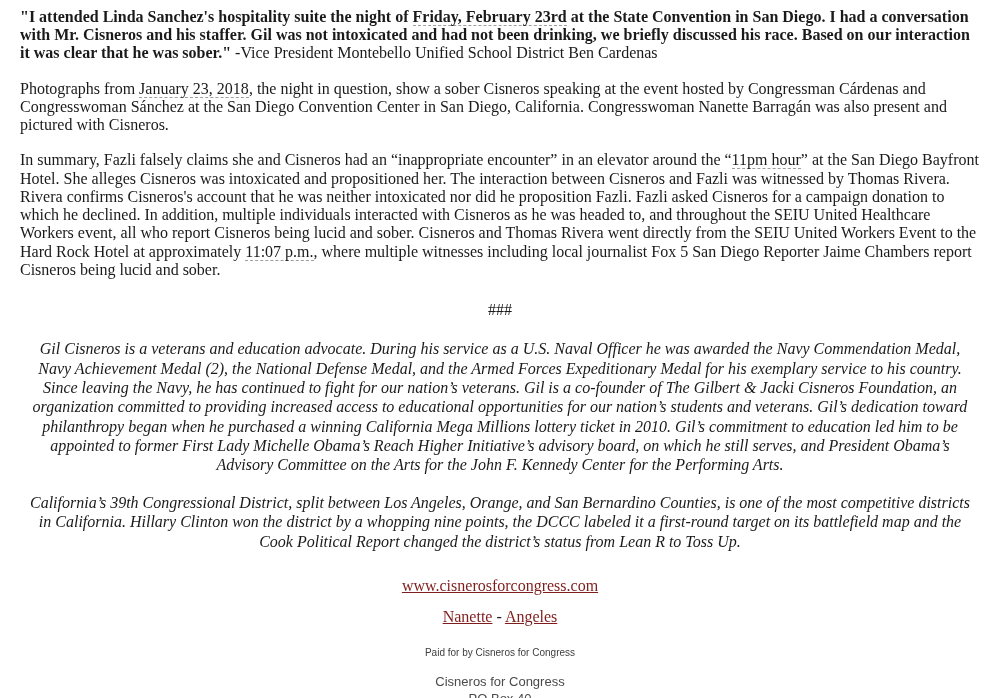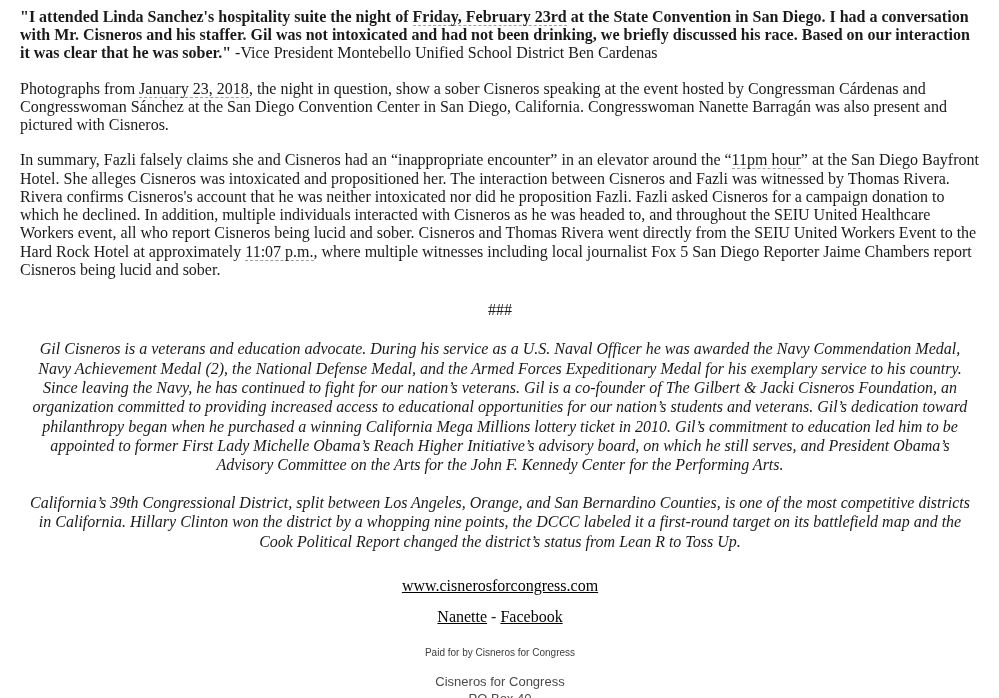--- a/index.html
+++ b/index.html
@@ -37,21 +37,21 @@
     text-align: center;
     margin: 0 0 18px 0;
     line-height: 1.21;
     padding: 0 6px;
     font-family: Liberation Serif, serif;
   }
   .links-block {
     text-align: center;
   }
   .links-block a {
-    color: #000000;
+    color: #7f1d1d;
     text-decoration: underline;
     cursor: pointer;
   }
   .link-www {
     margin: 26px 0 0 0;
     line-height: 1.14;
   }
   .link-social {
     margin: 13px 0 0 0;
     line-height: 1.14;
@@ -83,21 +83,21 @@
   <p class="para"><span>In summary, Fazli falsely claims she and Cisneros had an “inappropriate encounter” in an elevator around the “</span><span class="dashed">11pm hour</span><span>” at the San Diego Bayfront Hotel. She alleges Cisneros was intoxicated and propositioned her. The interaction between Cisneros and Fazli was witnessed by Thomas Rivera. Rivera confirms Cisneros's account that he was neither intoxicated nor did he proposition Fazli. Fazli asked Cisneros for a campaign donation to which he declined. In addition, multiple individuals interacted with Cisneros as he was headed to, and throughout the SEIU United Healthcare Workers event, all who report Cisneros being lucid and sober. Cisneros and Thomas Rivera went directly from the SEIU United Workers Event to the Hard Rock Hotel at approximately </span><span class="dashed">11:07 p.m.</span><span>, where multiple witnesses including local journalist Fox 5 San Diego Reporter Jaime Chambers report Cisneros being lucid and sober.</span></p>
 
   <div class="separator-row">###</div>
 
   <p class="centered-italic">Gil Cisneros is a veterans and education advocate. During his service as a U.S. Naval Officer he was awarded the Navy Commendation Medal, Navy Achievement Medal (2), the National Defense Medal, and the Armed Forces Expeditionary Medal for his exemplary service to his country. Since leaving the Navy, he has continued to fight for our nation’s veterans. Gil is a co-founder of The Gilbert &amp; Jacki Cisneros Foundation, an organization committed to providing increased access to educational opportunities for our nation’s students and veterans. Gil’s dedication toward philanthropy began when he purchased a winning California Mega Millions lottery ticket in 2010. Gil’s commitment to education led him to be appointed to former First Lady Michelle Obama’s Reach Higher Initiative’s advisory board, on which he still serves, and President Obama’s Advisory Committee on the Arts for the John F. Kennedy Center for the Performing Arts.</p>
 
   <p class="centered-italic">California’s 39th Congressional District, split between Los Angeles, Orange, and San Bernardino Counties, is one of the most competitive districts in California. Hillary Clinton won the district by a whopping nine points, the DCCC labeled it a first-round target on its battlefield map and the Cook Political Report changed the district’s status from Lean R to Toss Up.</p>
 
   <div class="links-block">
     <p class="link-www"><a href="#">www.cisnerosforcongress.com</a></p>
-    <p class="link-social"><a href="#">Nanette</a><span> - </span><a href="#">Facebook</a></p>
+    <p class="link-social"><a href="#">Nanette</a><span> - </span><a href="#">Angeles</a></p>
     <p class="paid-for">Paid for by Cisneros for Congress</p>
     <p class="address">
       <span>Cisneros for Congress</span><br>
       <span>PO Box 40</span><br>
       <br>
       
     </p>
   </div>
 
 </div>

